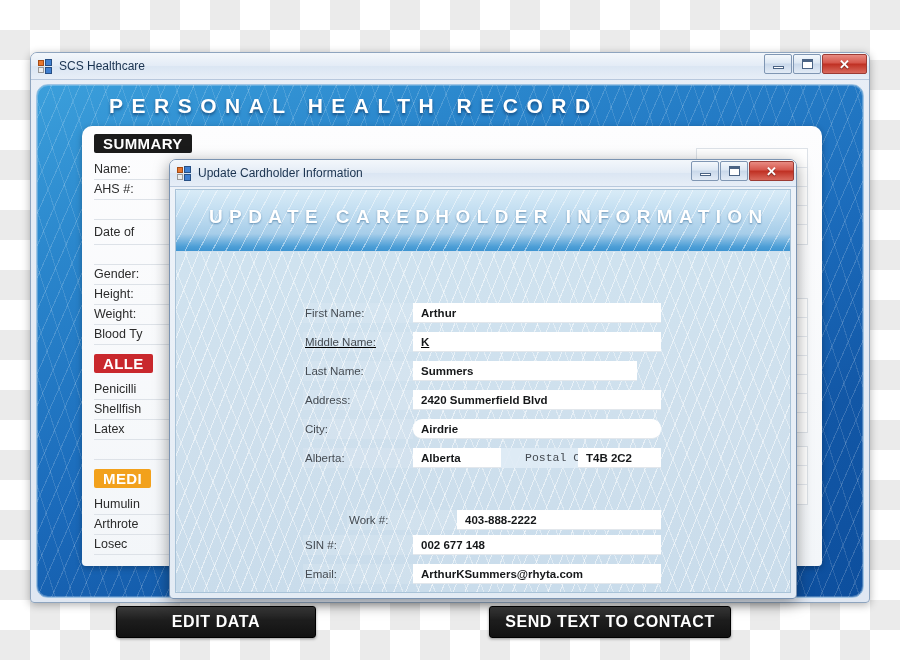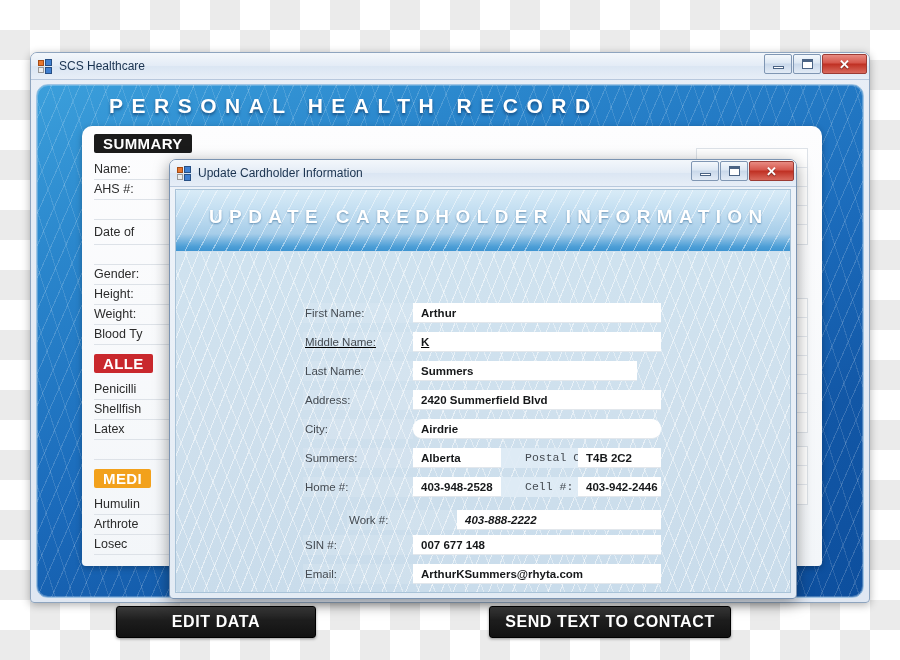--- a/index.html
+++ b/index.html
@@ -457,41 +457,35 @@
           <div class="flabel">Address:</div>
           <div class="fvalue" style="width:248px;">2420 Summerfield Blvd</div>
         </div>
 
         <div class="frow" style="top:167px; width:358px;">
           <div class="flabel">City:</div>
           <div class="fvalue" style="width:248px;border-radius:9px;">Airdrie</div>
         </div>
 
         <div class="frow" style="top:196px; width:358px;">
-          <div class="flabel">Summers:</div>
+          <div class="flabel">Alberta:</div>
           <div class="fvalue" style="width:88px;">Alberta</div>
           <div class="flabel2" style="width:77px;">Postal Code:</div>
           <div class="fvalue" style="width:83px;">T4B 2C2</div>
         </div>
 
-        <div class="frow" style="top:225px; width:358px;">
-          <div class="flabel">Home #:</div>
-          <div class="fvalue" style="width:88px;">403-948-2528</div>
-          <div class="flabel2" style="width:77px;">Cell #:</div>
-          <div class="fvalue" style="width:83px;">403-942-2446</div>
-        </div>
 
         <div class="frow" style="top:258px; width:358px;justify-content:flex-end;">
           <div class="flabel">Work #:</div>
-          <div class="fvalue" style="width:204px;font-style:italic;">403-888-2222</div>
+          <div class="fvalue" style="width:204px;">403-888-2222</div>
         </div>
 
         <div class="frow" style="top:283px; width:358px;">
           <div class="flabel">SIN #:</div>
-          <div class="fvalue" style="width:248px;">007 677 148</div>
+          <div class="fvalue" style="width:248px;">002 677 148</div>
         </div>
 
         <div class="frow" style="top:312px; width:358px;">
           <div class="flabel">Email:</div>
           <div class="fvalue" style="width:248px;">ArthurKSummers@rhyta.com</div>
         </div>
 
       </div>
     </div>
   </div>

